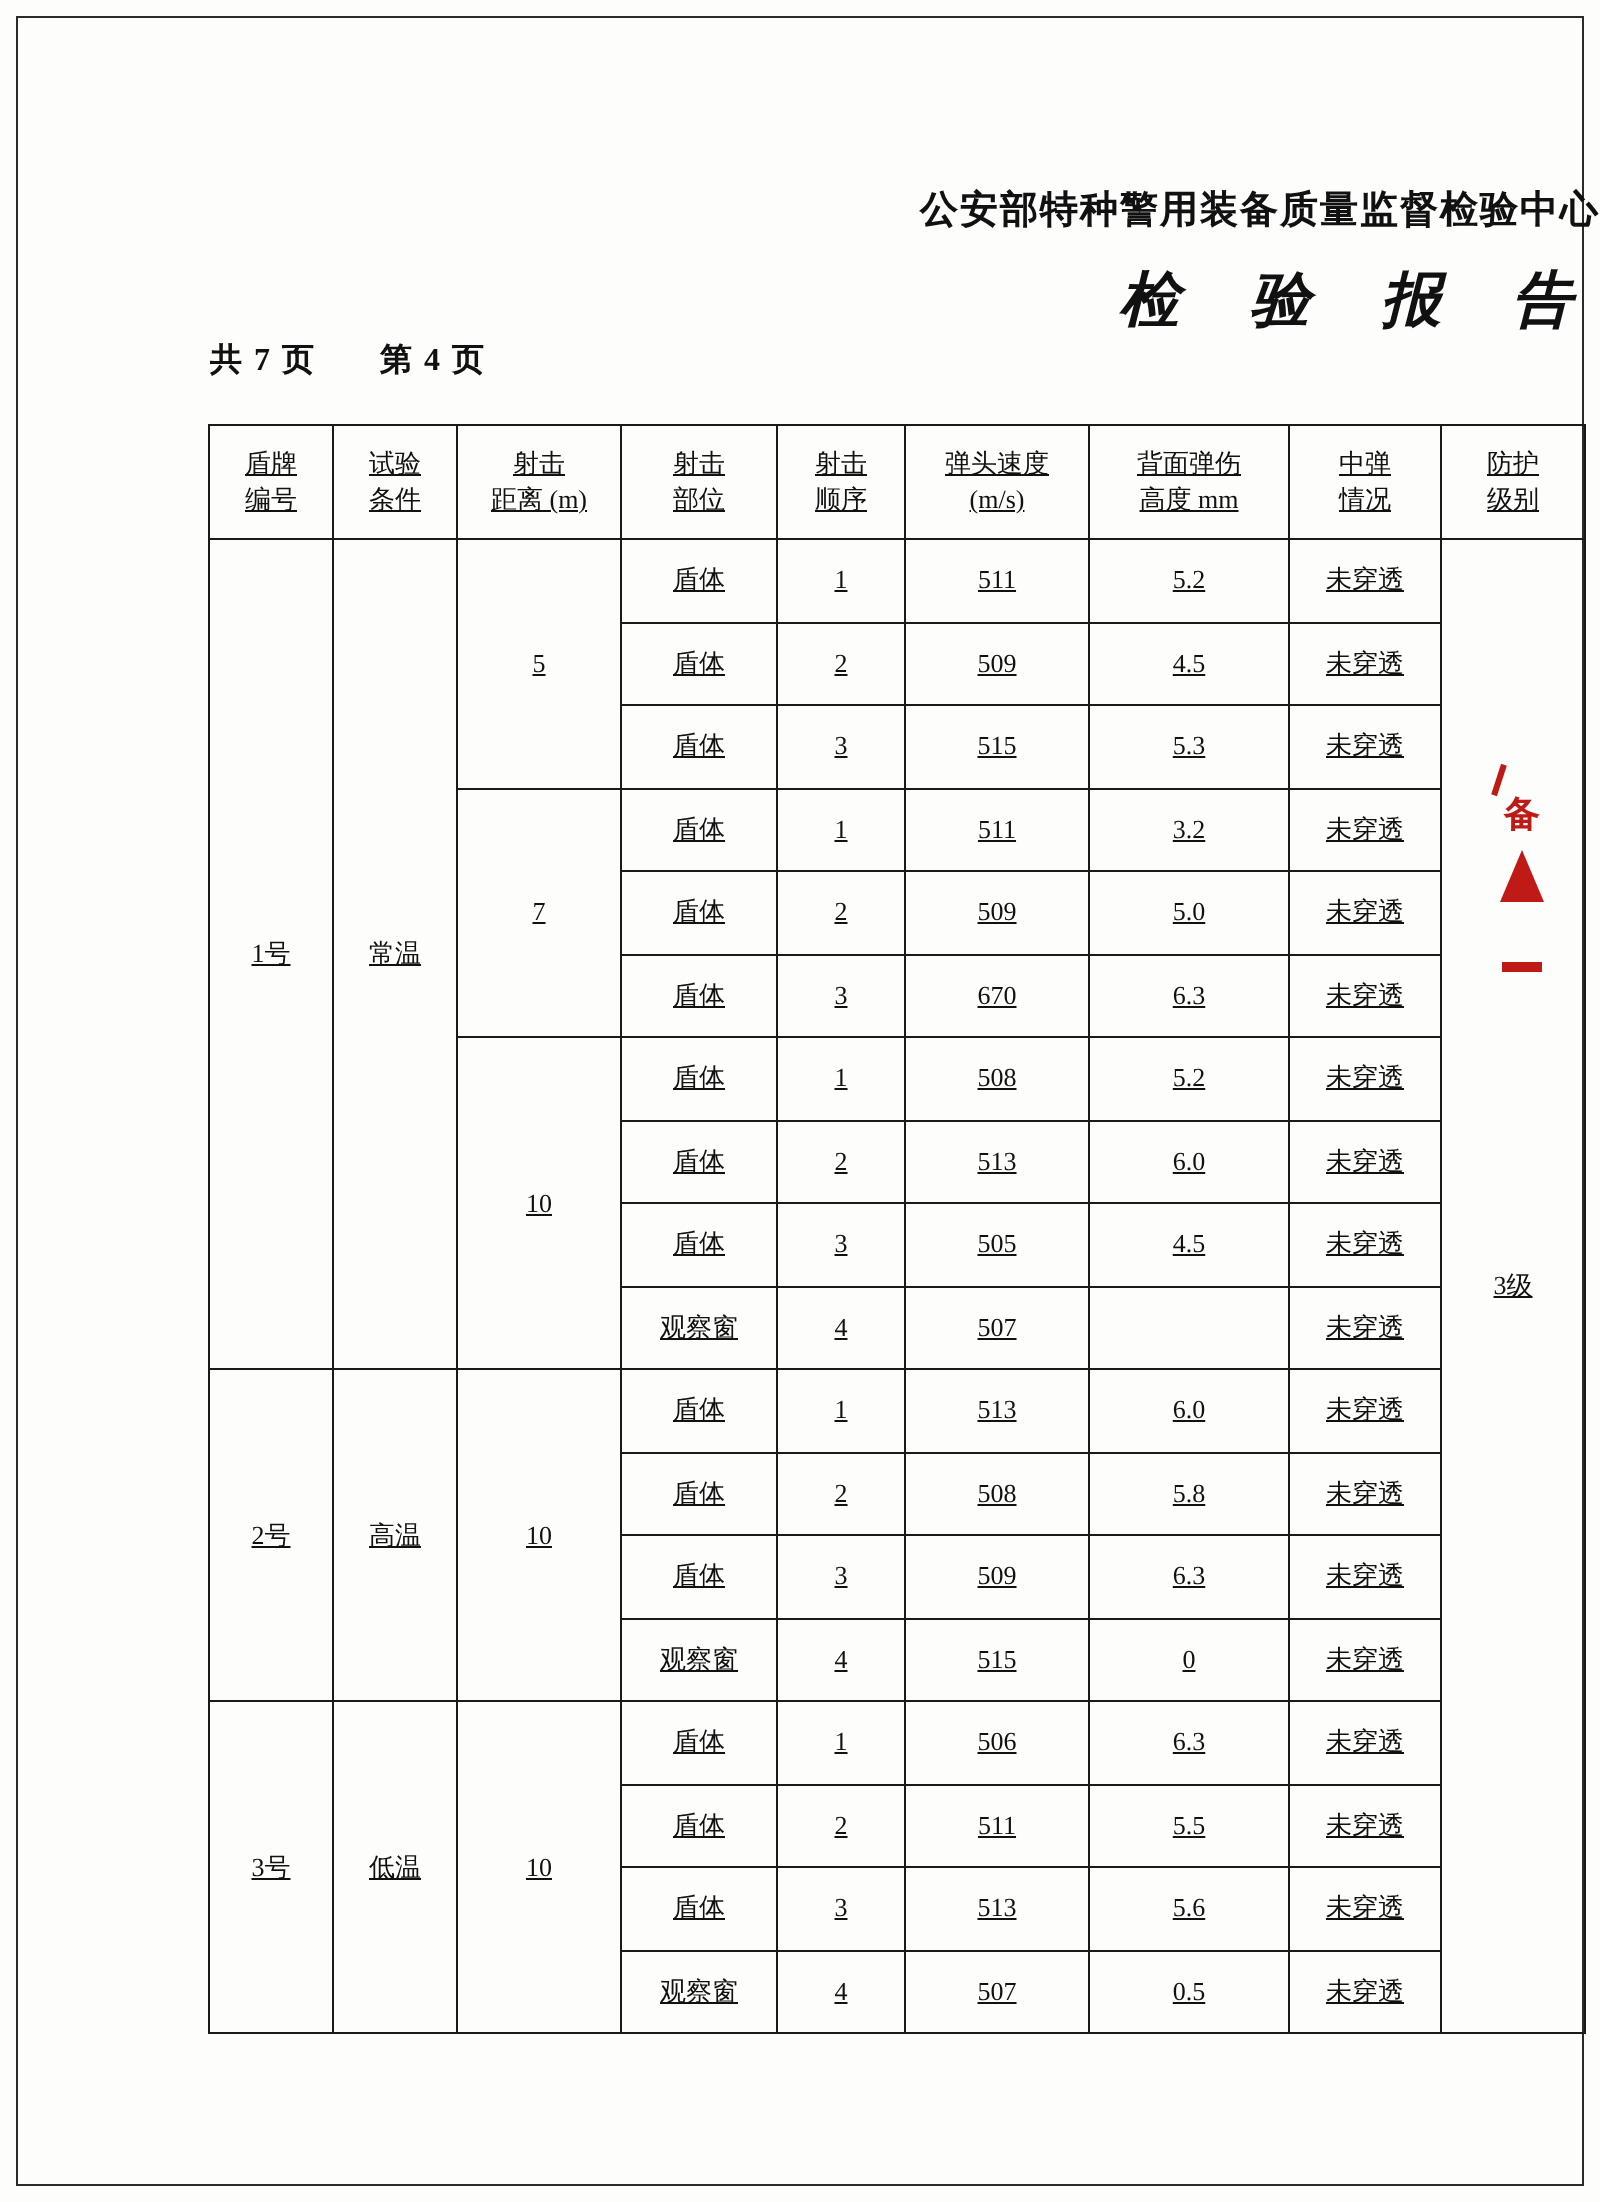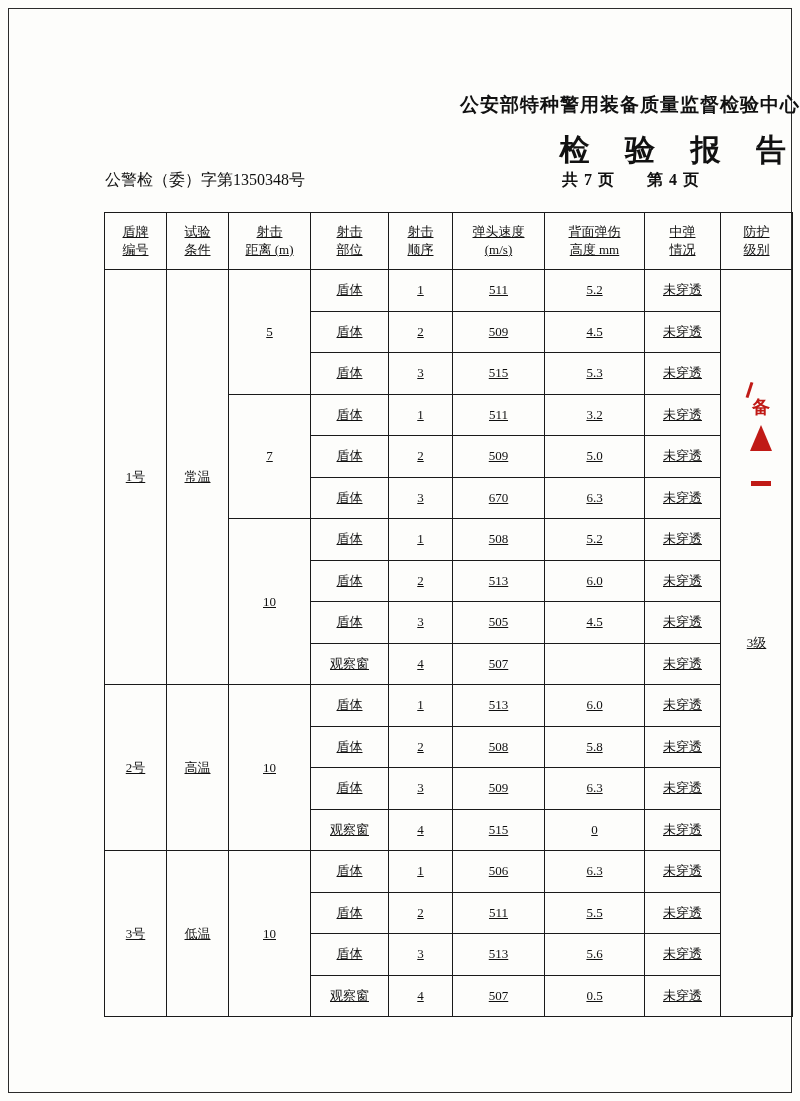--- a/index.html
+++ b/index.html
@@ -42,20 +42,21 @@
     font-weight: bold;
     letter-spacing: 1px;
     font-family: "Liberation Serif", "DejaVu Serif", serif;
   }
   .doc-title {
     margin-top: 12px;
     font-size: 30px;
     font-weight: bold;
     letter-spacing: 14px;
     text-indent: 14px;
+    font-style: italic;
   }
   .meta-row {
     position: absolute;
     top: 170px;
     left: 105px;
     right: 100px;
     display: flex;
     justify-content: space-between;
     align-items: baseline;
     font-size: 16px;
@@ -156,21 +157,20 @@
 
 <div class="page">
   <div class="scan-frame"></div>
 
   <div class="header">
     <div class="org-title">公安部特种警用装备质量监督检验中心</div>
     <div class="doc-title">检 验 报 告</div>
   </div>
 
   <div class="meta-row">
-    <div class="meta-left">公警检（委）字第1350348号</div>
     <div class="meta-right">
       <span>共 7 页</span>
       <span class="pg-gap"></span>
       <span>第 4 页</span>
     </div>
   </div>
 
   <table class="report">
     <colgroup>
       <col class="col-shield">

